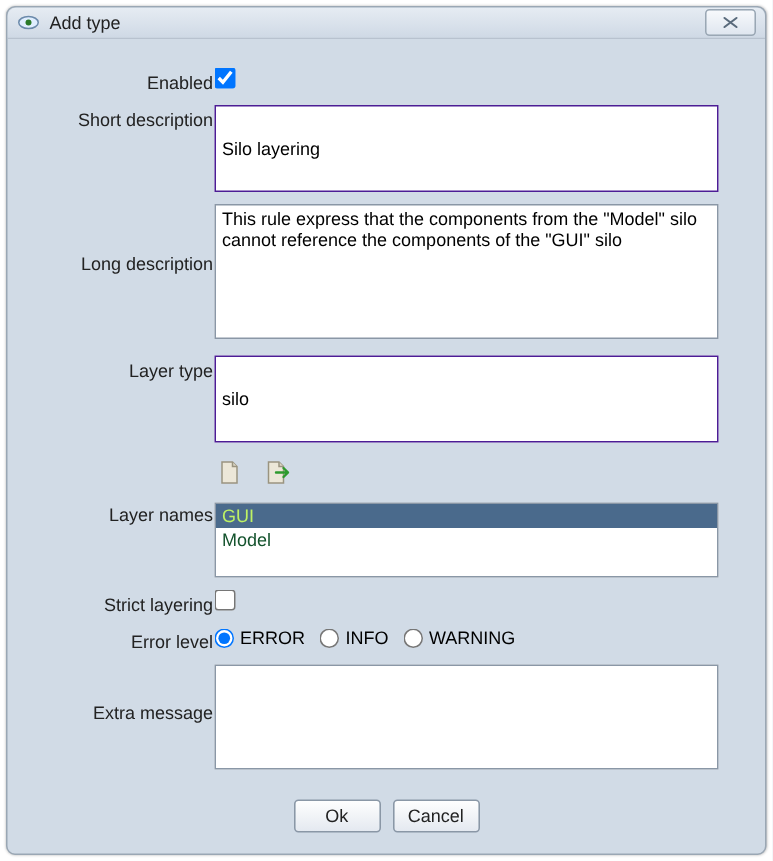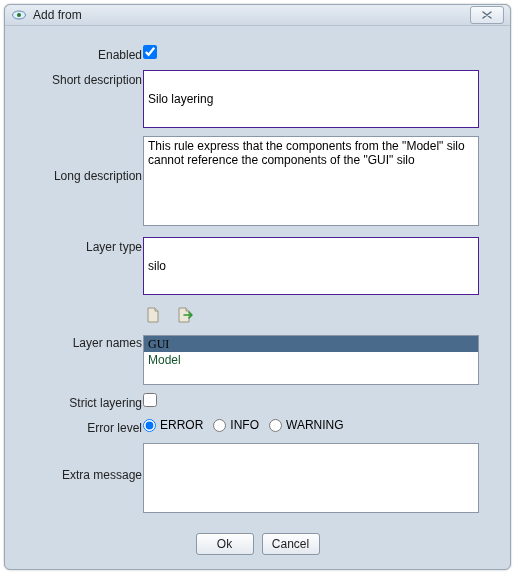--- a/index.html
+++ b/index.html
@@ -126,22 +126,21 @@
   .listbox .item {
     height: 16px;
     line-height: 16px;
     padding: 0 4px;
     color: #14532d;
     cursor: pointer;
     font-size: 12px;
   }
   .listbox .item.selected {
     background: #4a6a8c;
-    color: #000000;
-    font-family: Liberation Serif, serif;
+    color: #bef264;
   }
 
   .radio-row label {
     margin-right: 10px;
     display: inline-flex;
     align-items: center;
     font-size: 12px;
     cursor: pointer;
   }
   .radio-row input[type=radio] {
@@ -187,21 +186,21 @@
 
 <div class="window">
   <div class="titlebar">
     <span class="app-icon">
 
       <svg width="16" height="16" viewBox="0 0 16 16">
         <ellipse cx="8" cy="8" rx="6.5" ry="4" fill="#dfeeff" stroke="#6b8aab" stroke-width="1"></ellipse>
         <circle cx="8" cy="8" r="2" fill="#2a7a2a"></circle>
       </svg>
     </span>
-    <span class="title">Add from</span>
+    <span class="title">Add type</span>
     <span class="close-btn">
       <svg width="14" height="10" viewBox="0 0 14 10">
         <path d="M3 2 L11 8 M11 2 L3 8" stroke="#5a6b7c" stroke-width="1.4" stroke-linecap="round"></path>
       </svg>
     </span>
   </div>
 
   <div class="body">
 
     <table class="form">

